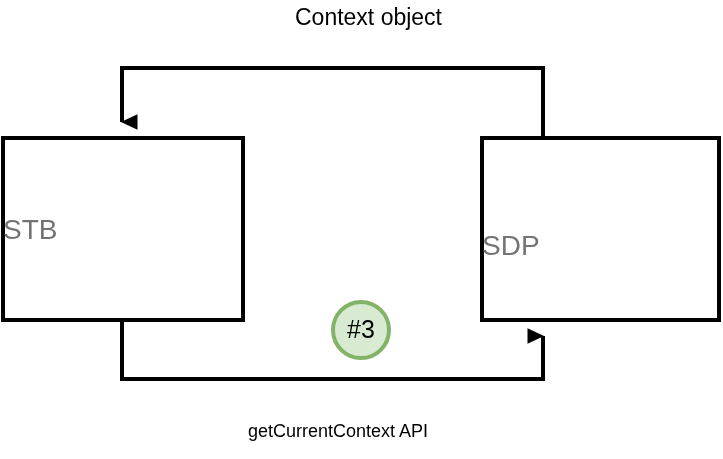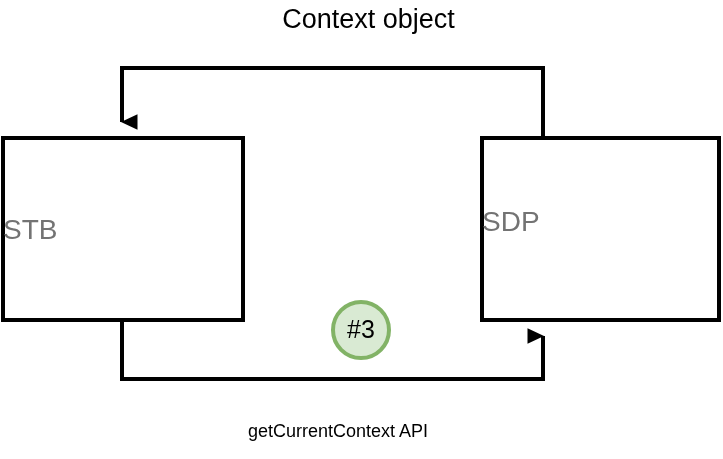--- a/index.html
+++ b/index.html
@@ -30,21 +30,21 @@
     position: absolute;
     font-family: "Liberation Sans", sans-serif;
     color: #000000;
     white-space: nowrap;
     text-align: center;
   }
   #top-label {
     left: 14px;
     right: 0;
     top: 4px;
-    font-size: 27px;
+    font-size: 23px;
     letter-spacing: 0px;
   }
   #bottom-label {
     left: 0;
     width: 676px;
     top: 421px;
     font-size: 18px;
   }
   .node-label {
     position: absolute;
@@ -54,21 +54,21 @@
     white-space: nowrap;
   }
   #stb-label {
     left: 3px;
     width: 240px;
     top: 214px;
   }
   #sdp-label {
     left: 482px;
     width: 237px;
-    top: 206px;
+    top: 230px;
   }
   #badge-label {
     position: absolute;
     left: 331px;
     width: 60px;
     top: 315px;
     font-size: 25px;
     color: #000000;
     text-align: center;
     white-space: nowrap;

